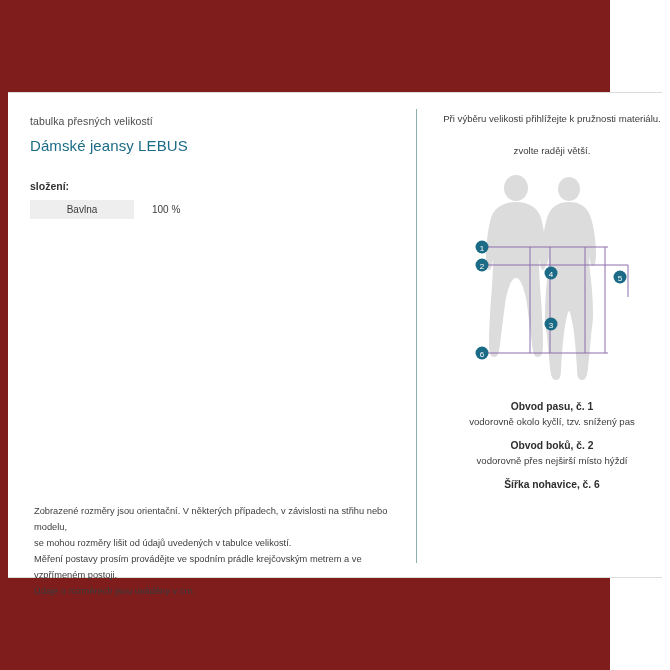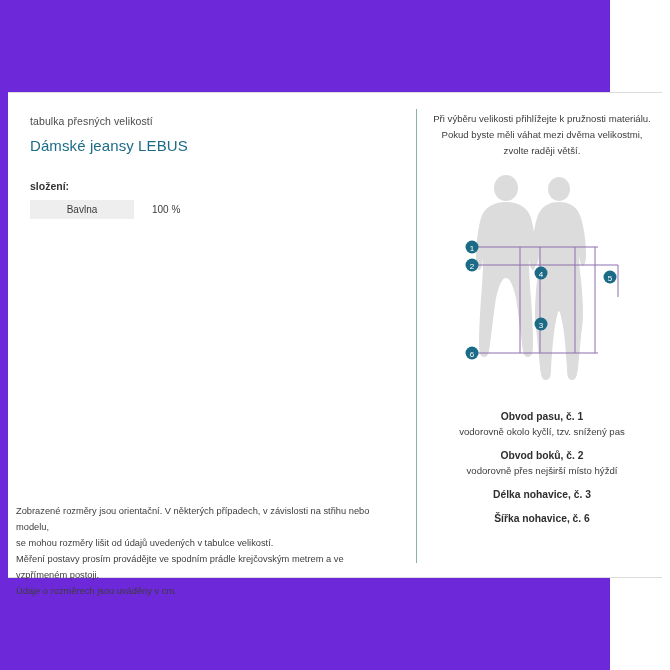--- a/index.html
+++ b/index.html
@@ -11,21 +11,21 @@
     width: 670px;
     height: 670px;
     font-family: "Liberation Sans", sans-serif;
     color: #3a3a3a;
     overflow: hidden;
   }
   .page {
     position: relative;
     width: 610px;
     height: 670px;
-    background: #6d28d9;
+    background: #7f1d1d;
   }
   .card {
     position: absolute;
     left: 8px;
     top: 92px;
     width: 654px;
     height: 486px;
     background: #ffffff;
     border-top: 1px solid #dcdcdc;
     border-bottom: 1px solid #dcdcdc;
@@ -79,33 +79,33 @@
   .compo-table td.mat {
     background: #eeeeee;
     width: 88px;
     text-align: center;
   }
   .compo-table td.val {
     padding-left: 18px;
   }
   .footnotes {
     position: absolute;
-    left: 8px;
+    left: 26px;
     top: 410px;
     width: 375px;
     font-size: 9.3px;
     line-height: 16px;
     color: #3d3d3d;
   }
   .footnotes p { margin: 0; }
 
   
   .right {
     position: absolute;
-    left: 420px;
+    left: 430px;
     top: 18px;
     width: 228px;
     text-align: center;
   }
   .intro {
     font-size: 9.6px;
     line-height: 16px;
     color: #3d3d3d;
     margin: 0 0 8px 0;
   }
@@ -114,21 +114,21 @@
     width: 228px;
     height: 222px;
     margin: 0 auto;
   }
   .figure-wrap svg {
     position: absolute;
     left: 0;
     top: 0;
   }
   .measure-list {
-    margin-top: 20px;
+    margin-top: 10px;
   }
   .m-item { margin-bottom: 9px; }
   .m-name {
     font-size: 10.3px;
     font-weight: bold;
     color: #2e2e2e;
     line-height: 15px;
   }
   .m-desc {
     font-size: 9.6px;
@@ -162,21 +162,21 @@
     <div class="footnotes">
       <p>Zobrazené rozměry jsou orientační. V některých případech, v závislosti na střihu nebo modelu,</p>
       <p>se mohou rozměry lišit od údajů uvedených v tabulce velikostí.</p>
       <p>Měření postavy prosím provádějte ve spodním prádle krejčovským metrem a ve vzpřímeném postoji.</p>
       <p>Údaje o rozměrech jsou uváděny v cm.</p>
     </div>
 
     <div class="right">
       <p class="intro">
         <span>Při výběru velikosti přihlížejte k pružnosti materiálu.</span><br>
-        <span>Pokud byste měli váhat mezi dvěma velikostmi,</span><br>
+        <br>
         <span>zvolte raději větší.</span>
       </p>
 
       <div class="figure-wrap">
         <svg width="228" height="222" viewBox="0 0 228 222" xmlns="http://www.w3.org/2000/svg">
 
           <g fill="#dcdcdc">
             <path d="M78 8 c7 0 12 6 12 13 c0 7 -5 13 -12 13 c-7 0 -12 -6 -12 -13 c0 -7 5 -13 12 -13 z"></path>
             <path d="M78 35 c13 0 22 6 25 16 c3 11 5 26 5 39 c0 8 -1 13 -3 13 c-2 0 -3 -4 -4 -11
                      c0 14 1 28 2 40 c1 14 2 30 2 45 c0 8 -1 13 -5 13 c-4 0 -5 -4 -6 -13
@@ -227,21 +227,20 @@
       <div class="measure-list">
         <div class="m-item">
           <div class="m-name">Obvod pasu, č. 1</div>
           <div class="m-desc">vodorovně okolo kyčlí, tzv. snížený pas</div>
         </div>
         <div class="m-item">
           <div class="m-name">Obvod boků, č. 2</div>
           <div class="m-desc">vodorovně přes nejširší místo hýždí</div>
         </div>
         <div class="m-item">
-          <div class="m-name">Délka nohavice, č. 3</div>
         </div>
         <div class="m-item compact">
           <div class="m-name">Šířka nohavice, č. 6</div>
         </div>
       </div>
     </div>
 
   </div>
 </div>
 

